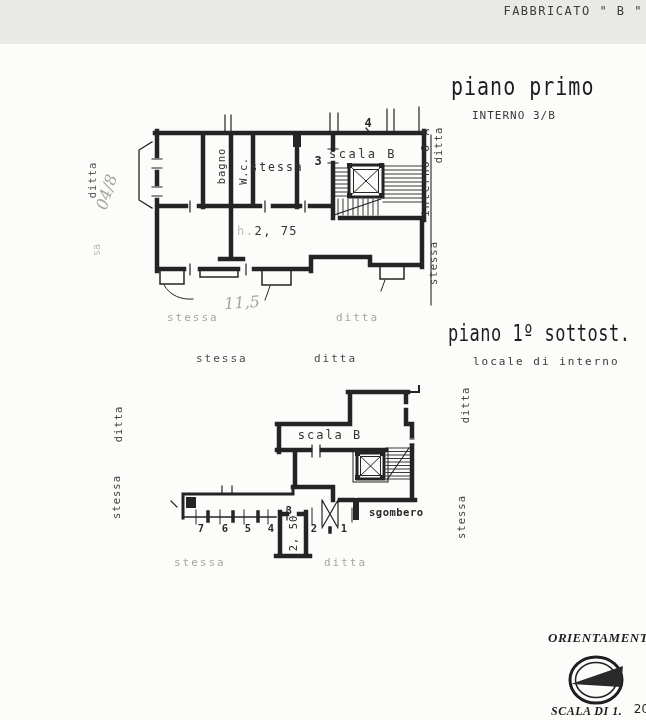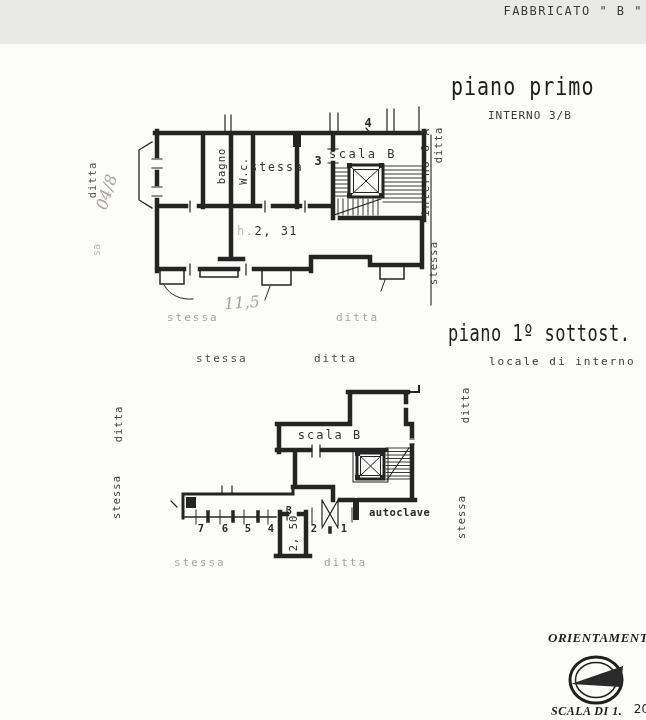--- a/index.html
+++ b/index.html
@@ -11,21 +11,21 @@
   .lbl{position:absolute;font-family:"DejaVu Sans Mono",monospace;color:#2e2e2e;
        white-space:nowrap;line-height:1;}
   .c{transform:translate(-50%,-50%);}
   .r90{transform:translate(-50%,-50%) rotate(-90deg);}
   .faint{color:#8f8f8f;opacity:.8;}
   .vfaint{color:#9b9b98;opacity:.65;}
   .pencil{font-family:"DejaVu Serif",serif;font-style:italic;color:#a9a59a;}
   .serif{font-family:"Liberation Serif","DejaVu Serif",serif;}
   .title{letter-spacing:1px;font-size:20px;color:#1d1d1d;transform:scaleY(1.25);transform-origin:0 0;}
   .title2{letter-spacing:.5px;font-size:17px;color:#1d1d1d;transform:scaleY(1.35);transform-origin:0 0;}
-  .sub{font-size:11px;letter-spacing:1px;color:#3a3a3a;margin-left:16px;}
+  .sub{font-size:11px;letter-spacing:1px;color:#3a3a3a;}
   .room{font-size:11px;letter-spacing:1px;color:#333;}
   .num{font-size:12px;font-weight:bold;color:#2a2a2a;}
   .cnum{font-size:10.5px;font-weight:bold;color:#2a2a2a;}
   .sd{font-size:11px;letter-spacing:2px;}
 </style>
 </head>
 <body>
 
 <div id="page">
   <div id="topband"></div>
@@ -136,42 +136,42 @@
   <div class="lbl sub" style="left:472px;top:110px;">INTERNO 3/B</div>
 
   <div class="lbl room r90" style="left:221px;top:166px;font-size:10.5px;">bagno</div>
   <div class="lbl room r90" style="left:243px;top:171px;font-size:10.5px;letter-spacing:.5px;">W.c.</div>
   <div class="lbl room c" style="left:277px;top:168px;font-size:11.5px;letter-spacing:2px;">stessa</div>
   <div class="lbl room c" style="left:363px;top:154px;font-size:12px;letter-spacing:2.5px;">scala B</div>
   <div class="lbl num c" style="left:318px;top:161px;">3</div>
   <div class="lbl num c" style="left:368px;top:123px;">4</div>
 
   <div class="lbl" style="left:237px;top:225px;font-size:12px;letter-spacing:1.5px;color:#333;">
-    <span class="vfaint">h.</span><span>2, 31</span>
+    <span class="vfaint">h.</span><span>2, 75</span>
   </div>
 
   <div class="lbl pencil" style="left:242px;top:303px;font-size:16px;transform:translate(-50%,-50%) rotate(-4deg);">11,5</div>
   <div class="lbl pencil" style="left:107px;top:192px;font-size:16px;transform:translate(-50%,-50%) rotate(-72deg);">04/8</div>
 
   <div class="lbl r90" style="left:92px;top:180px;font-size:10.5px;letter-spacing:1px;color:#555;">ditta</div>
   <div class="lbl r90 vfaint" style="left:97px;top:250px;font-size:10px;">sa</div>
   <div class="lbl r90" style="left:425px;top:172px;font-size:11px;letter-spacing:1.5px;color:#333;">interno 6 A</div>
   <div class="lbl r90" style="left:438px;top:145px;font-size:10.5px;letter-spacing:1px;color:#444;">ditta</div>
   <div class="lbl r90" style="left:433px;top:263px;font-size:10.5px;letter-spacing:1px;color:#444;">stessa</div>
 
   <div class="lbl sd faint" style="left:167px;top:312px;">stessa</div>
   <div class="lbl sd faint" style="left:336px;top:312px;">ditta</div>
   <div class="lbl sd" style="left:196px;top:353px;color:#4a4a4a;">stessa</div>
   <div class="lbl sd" style="left:314px;top:353px;color:#4a4a4a;">ditta</div>
 
   <div class="lbl title2" style="left:448px;top:322px;">piano 1º sottost.</div>
   <div class="lbl sub" style="left:473px;top:356px;letter-spacing:2px;">locale di interno</div>
 
   <div class="lbl room c" style="left:330px;top:435px;font-size:12px;letter-spacing:2px;">scala B</div>
-  <div class="lbl" style="left:369px;top:507px;font-size:10.5px;font-weight:bold;letter-spacing:.5px;color:#2a2a2a;">autoclave</div>
+  <div class="lbl" style="left:369px;top:507px;font-size:10.5px;font-weight:bold;letter-spacing:.5px;color:#2a2a2a;">sgombero</div>
   <div class="lbl r90" style="left:293px;top:533px;font-size:10.5px;letter-spacing:1px;color:#2a2a2a;">2, 50</div>
 
   <div class="lbl cnum c" style="left:201px;top:528px;">7</div>
   <div class="lbl cnum c" style="left:225px;top:528px;">6</div>
   <div class="lbl cnum c" style="left:248px;top:528px;">5</div>
   <div class="lbl cnum c" style="left:271px;top:528px;">4</div>
   <div class="lbl cnum c" style="left:289px;top:510px;">3</div>
   <div class="lbl cnum c" style="left:314px;top:528px;">2</div>
   <div class="lbl cnum c" style="left:344px;top:528px;">1</div>
 

